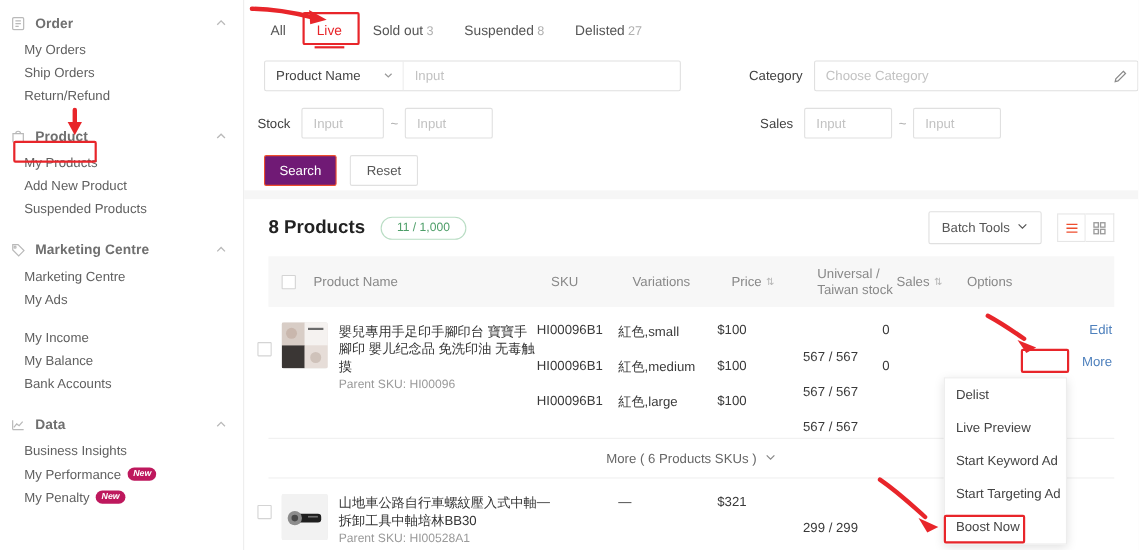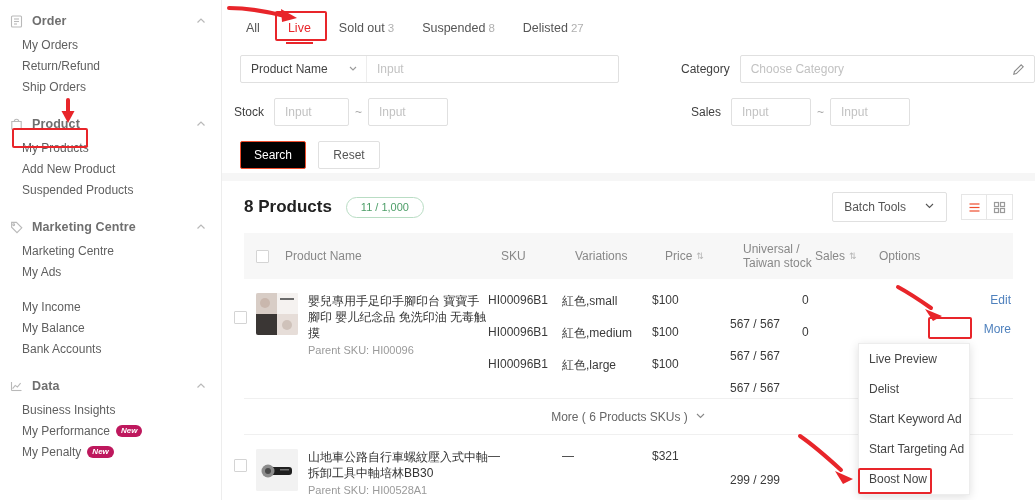--- a/index.html
+++ b/index.html
@@ -138,21 +138,21 @@
   .tilde { color: #a8a8a8; margin: 0 6px; font-size: 12px; }
   .pencil { color: #8a8a8a; padding-right: 9px; display:flex; align-items:center;}
 
   .btn-row { display: flex; align-items: center; padding-left: 240px; }
   .btn {
     height: 28px; min-width: 62px;
     display: inline-flex; align-items: center; justify-content: center;
     font-size: 12px; border-radius: 2px;
     padding: 0 13px;
   }
-  .btn-primary { background: #000000; color: #ffffff; border: 1px solid #ee4d2d; }
+  .btn-primary { background: #701a75; color: #ffffff; border: 1px solid #ee4d2d; }
   .btn-ghost { background: #ffffff; color: #555555; border: 1px solid #e0e0e0; margin-left: 12px; }
 
   
   .panel-list {
     position: absolute; left: 0; top: 181px;
     width: 813px; min-height: 330px;
     background: #ffffff;
   }
   .list-head {
     height: 52px; display: flex; align-items: center;
@@ -164,21 +164,21 @@
     border: 1px solid #b9ddc4;
     color: #4d9e68;
     border-radius: 11px;
     font-size: 11px;
     padding: 3px 14px 4px 14px;
     background: #ffffff;
   }
   .head-right { margin-left: auto; display: flex; align-items: center; }
   .batch {
     height: 30px; border: 1px solid #e0e0e0; border-radius: 2px;
-    display: inline-flex; align-items: center; gap: 18px;
+    display: inline-flex; align-items: center; gap: 6px;
     padding: 0 11px; font-size: 12px; color: #555; background:#fff;
   }
   .viewtoggle { display: flex; margin-left: 14px; }
   .vt {
     width: 26px; height: 26px; border: 1px solid #e6e6e6;
     display: flex; align-items: center; justify-content: center;
     background: #ffffff;
   }
   .vt.active { color: #ee4d2d; }
   .vt.idle { color: #9a9a9a; border-left: none; }
@@ -276,24 +276,24 @@
         <span class="caret">
           <svg width="12" height="12" viewBox="0 0 12 12" fill="none" stroke="currentColor" stroke-width="1.2">
               <polyline points="2.5,7.5 6,4 9.5,7.5"></polyline>
             </svg>
         </span>
       </div>
       <div class="nav-item">
         <span class="lbl">My Orders</span>
       </div>
       <div class="nav-item">
+        <span class="lbl">Ship Orders</span>
+      </div>
+      <div class="nav-item">
         <span class="lbl">Return/Refund</span>
-      </div>
-      <div class="nav-item">
-        <span class="lbl">Ship Orders</span>
       </div>
     </div>
 
     <div class="spacer-14"></div>
 
     <div class="nav-group">
       <div class="group-head">
         <span class="group-icon">
           <svg width="13" height="13" viewBox="0 0 13 13" fill="none" stroke="currentColor" stroke-width="1.1">
             <path d="M1.8 3.5h9.4v7.2a.8.8 0 0 1-.8.8H2.6a.8.8 0 0 1-.8-.8z"></path>
@@ -601,24 +601,24 @@
           </div>
         </div>
       </div>
 
     </div>
 
   </div>
 
   <div class="dropdown">
     <div class="dd-item">
+      <span>Delist</span>
+    </div>
+    <div class="dd-item">
       <span>Live Preview</span>
-    </div>
-    <div class="dd-item">
-      <span>Delist</span>
     </div>
     <div class="dd-item">
       <span>Start Keyword Ad</span>
     </div>
     <div class="dd-item">
       <span>Start Targeting Ad</span>
     </div>
     <div class="dd-item">
       <span>Boost Now</span>
     </div>

